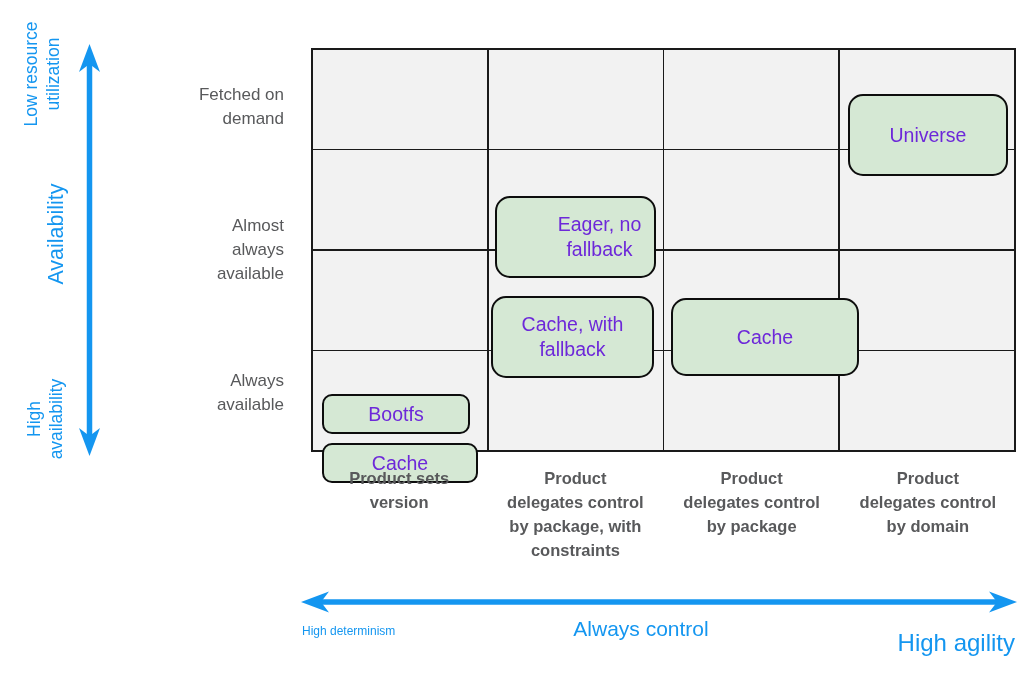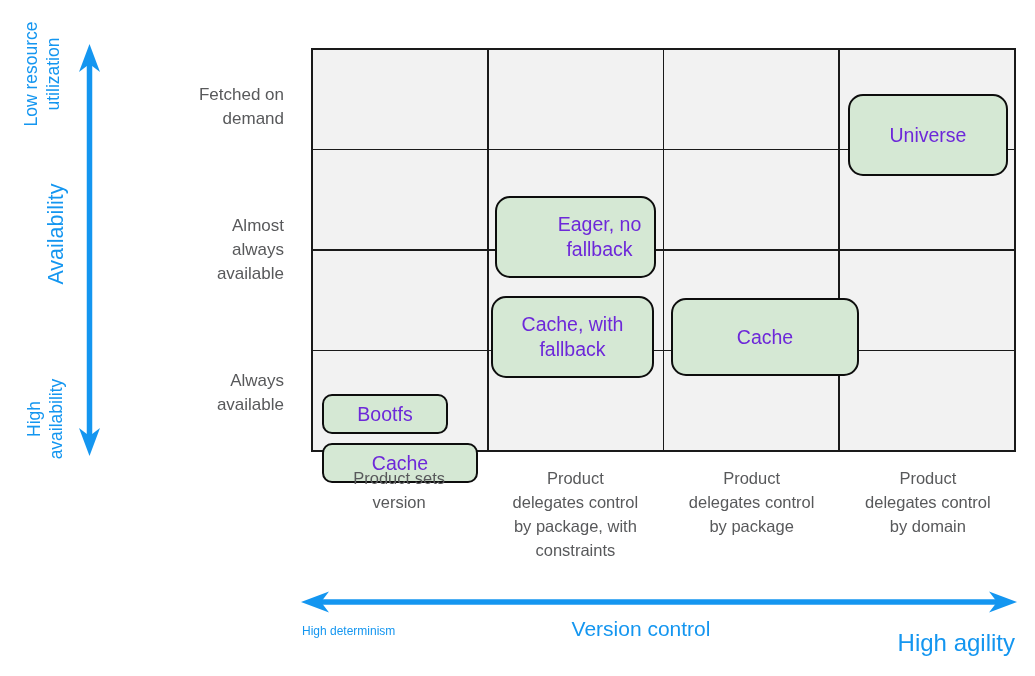--- a/index.html
+++ b/index.html
@@ -22,32 +22,32 @@
   .cell{background:var(--cell-fill);}
 
   .boxes{position:absolute;left:311px;top:48px;width:705px;height:404px;pointer-events:none;}
   .mbox{position:absolute;display:flex;align-items:center;justify-content:center;text-align:center;
         background:var(--box-fill-green);border:2.5px solid var(--box-border);
         color:#6d28d9;font-size:19.5px;line-height:25px;white-space:pre-line;margin-top:36px;}
   .box-universe   {left:537px;top:10px; width:160px;height:82px;border-radius:15px;}
   .box-eager-no   {left:184px;top:112px;width:161px;height:82px;border-radius:15px;padding-left:48px;}
   .box-eager-with {left:180px;top:212px;width:163px;height:82px;border-radius:15px;}
   .box-cache      {left:360px;top:214px;width:188px;height:78px;border-radius:15px;}
-  .box-bootfs     {left:11px; top:310px;width:126px;height:40px;border-radius:10px;}
+  .box-bootfs     {left:11px; top:310px;width:148px;height:40px;border-radius:10px;}
   .box-base       {left:11px; top:359px;width:156px;height:40px;border-radius:10px;}
 
   
   .row-labels{position:absolute;left:60px;top:48px;width:224px;height:404px;
               display:flex;flex-direction:column;gap:24px;}
   .row-label{flex:1;display:flex;align-items:center;justify-content:flex-end;
              text-align:right;color:var(--label-gray);font-size:17px;line-height:24px;white-space:pre-line;}
 
   
   .col-labels{position:absolute;left:311px;top:466px;width:705px;display:flex;}
-  .col-label{flex:1;text-align:center;color:var(--label-gray);font-size:16.5px;line-height:24px;white-space:pre-line;}
+  .col-label{flex:1;text-align:center;color:var(--label-gray);font-size:16.5px;line-height:24px;white-space:pre-line;font-weight:bold;}
 
   
   .blue{color:var(--accent-blue);}
   .vlabel{position:absolute;transform:translate(-50%,-50%) rotate(-90deg);
           text-align:center;white-space:pre-line;}
   .vlabel-top{left:42px;top:74px;font-size:17.5px;line-height:22px;}
   .vlabel-mid{left:56px;top:234px;font-size:21.5px;}
   .vlabel-bot{left:45px;top:419px;font-size:17.5px;line-height:22px;}
 
   .v-arrow{position:absolute;left:75px;top:41px;}
@@ -129,16 +129,16 @@
 by domain</div>
   </div>
 
   <svg class="h-arrow" width="722" height="28" viewBox="0 0 722 28">
     <line x1="22" y1="14" x2="700" y2="14" stroke="#1496f0" stroke-width="5.5"></line>
     <polygon points="3,14 31,3.5 23,14 31,24.5" fill="#1496f0"></polygon>
     <polygon points="719,14 691,3.5 699,14 691,24.5" fill="#1496f0"></polygon>
   </svg>
 
   <div class="x-left blue">High determinism</div>
-  <div class="x-title blue">Version control</div>
+  <div class="x-title blue">Always control</div>
   <div class="x-right blue">High agility</div>
 
 </div>
 
 </body></html>

